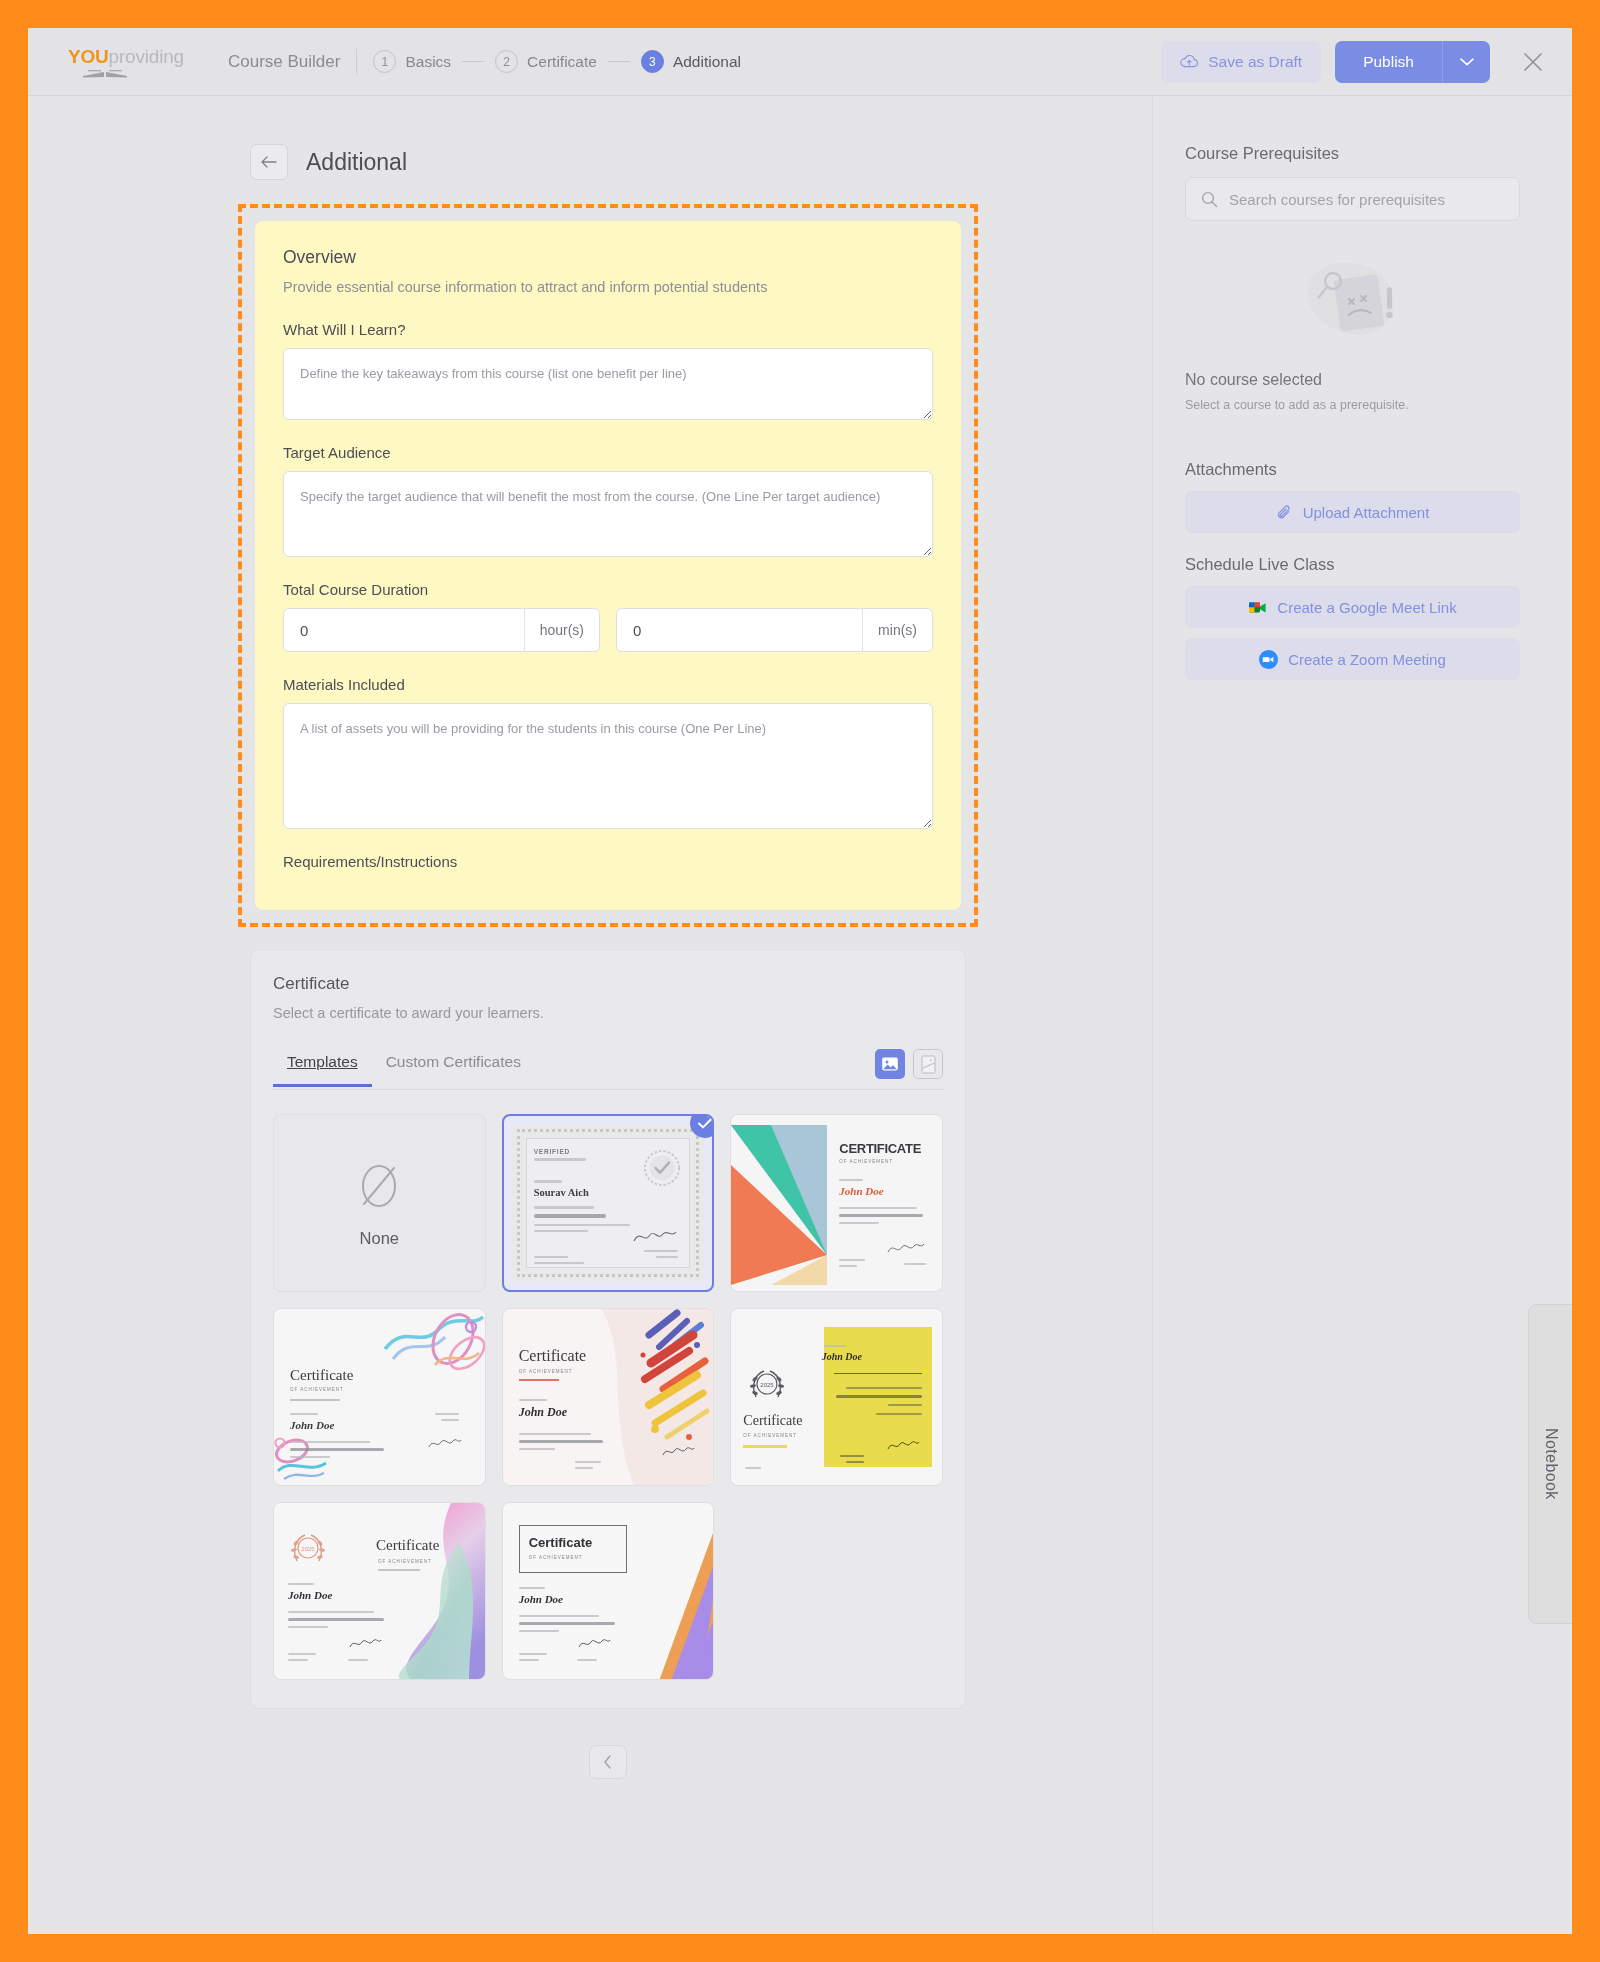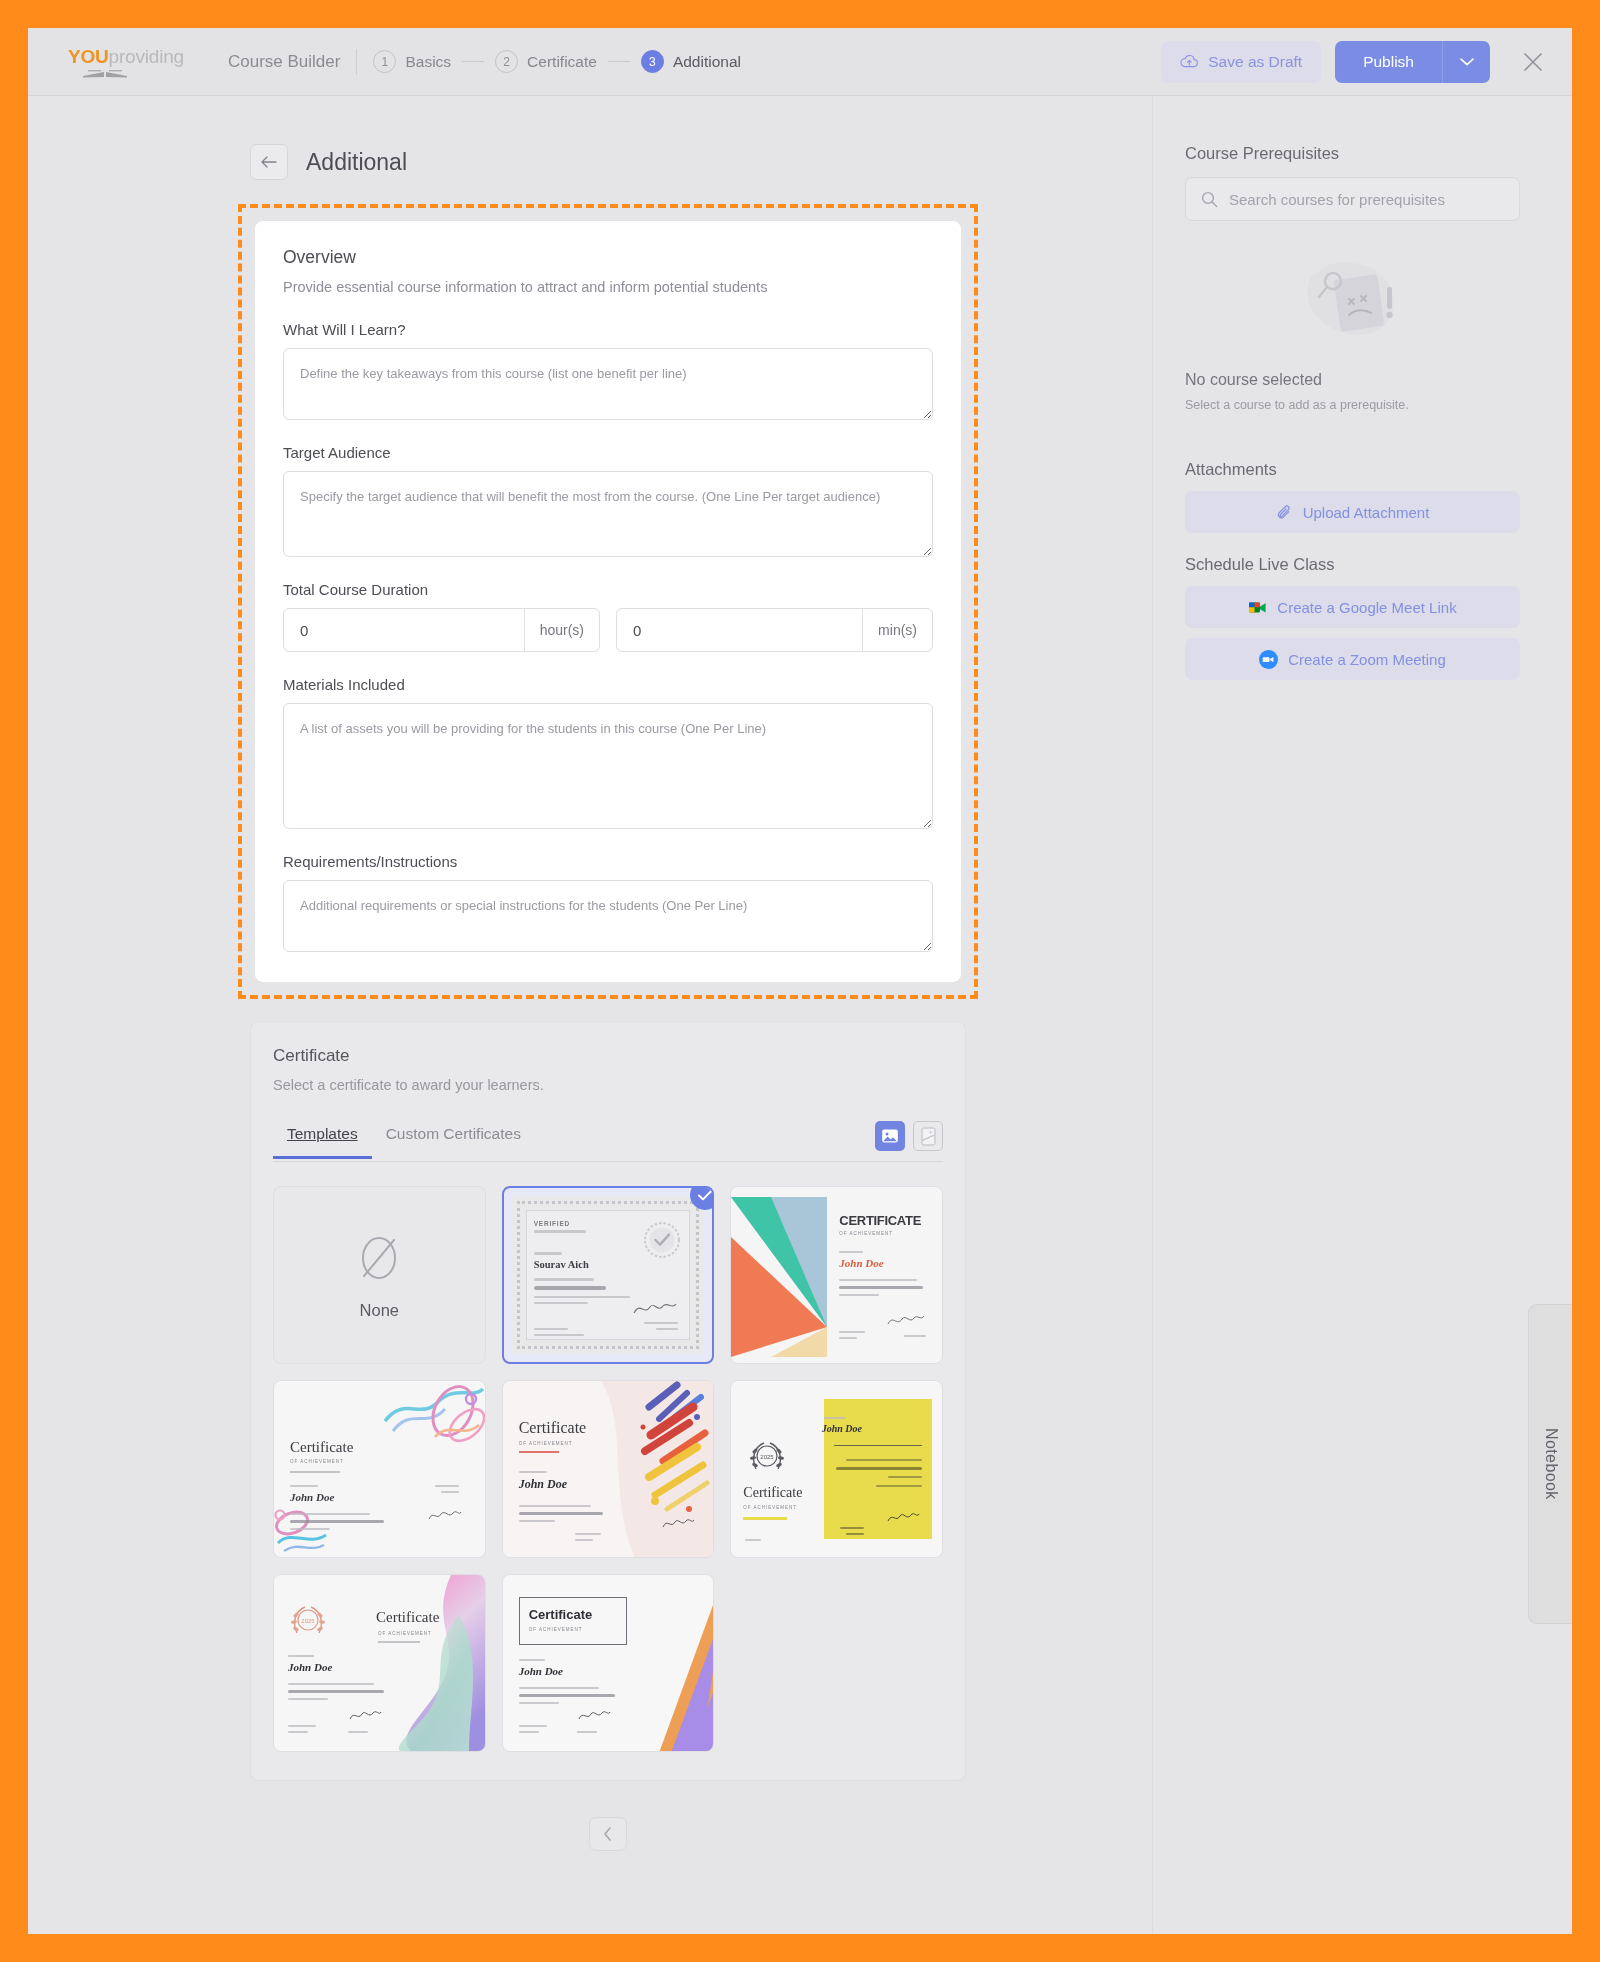--- a/index.html
+++ b/index.html
@@ -93,21 +93,21 @@
   .page-title { font-size: 23px; color: #4d4d55; font-weight: 400; }
 
   .highlight-box {
     margin: 24px 0 0 210px;
     width: 740px;
     border: 4px dashed #ff8c1a;
     padding: 12px;
   }
 
   .card {
-    background: #ffffff;
+    background: #fef9c3;
     border: 1px solid #e4e4e8;
     border-radius: 9px;
     padding: 26px 28px 30px 28px;
   }
   .card-title { font-size: 17.5px; color: #4d4d55; margin-bottom: 11px; }
   .card-sub { font-size: 14.5px; color: #8e8e98; margin-bottom: 26px; }
 
   .field-label { font-size: 15px; color: #4d4d55; margin-bottom: 10px; display: block; }
   .field-block { margin-bottom: 24px; }
   .field-block:last-child { margin-bottom: 0; }
@@ -352,21 +352,20 @@
               </div>
             </div>
 
             <div class="field-block">
               <label class="field-label">Materials Included</label>
               <textarea class="ta ta-lg" placeholder="A list of assets you will be providing for the students in this course (One Per Line)" style=""></textarea>
             </div>
 
             <div class="field-block">
               <label class="field-label">Requirements/Instructions</label>
-              <textarea class="ta ta-sm" placeholder="Additional requirements or special instructions for the students (One Per Line)" style=""></textarea>
             </div>
           </div>
         </div>
 
         <div class="cert-wrap">
           <div class="cert-card">
             <div class="cert-title">Certificate</div>
             <div class="cert-sub">Select a certificate to award your learners.</div>
 
             <div class="cert-tabs">

